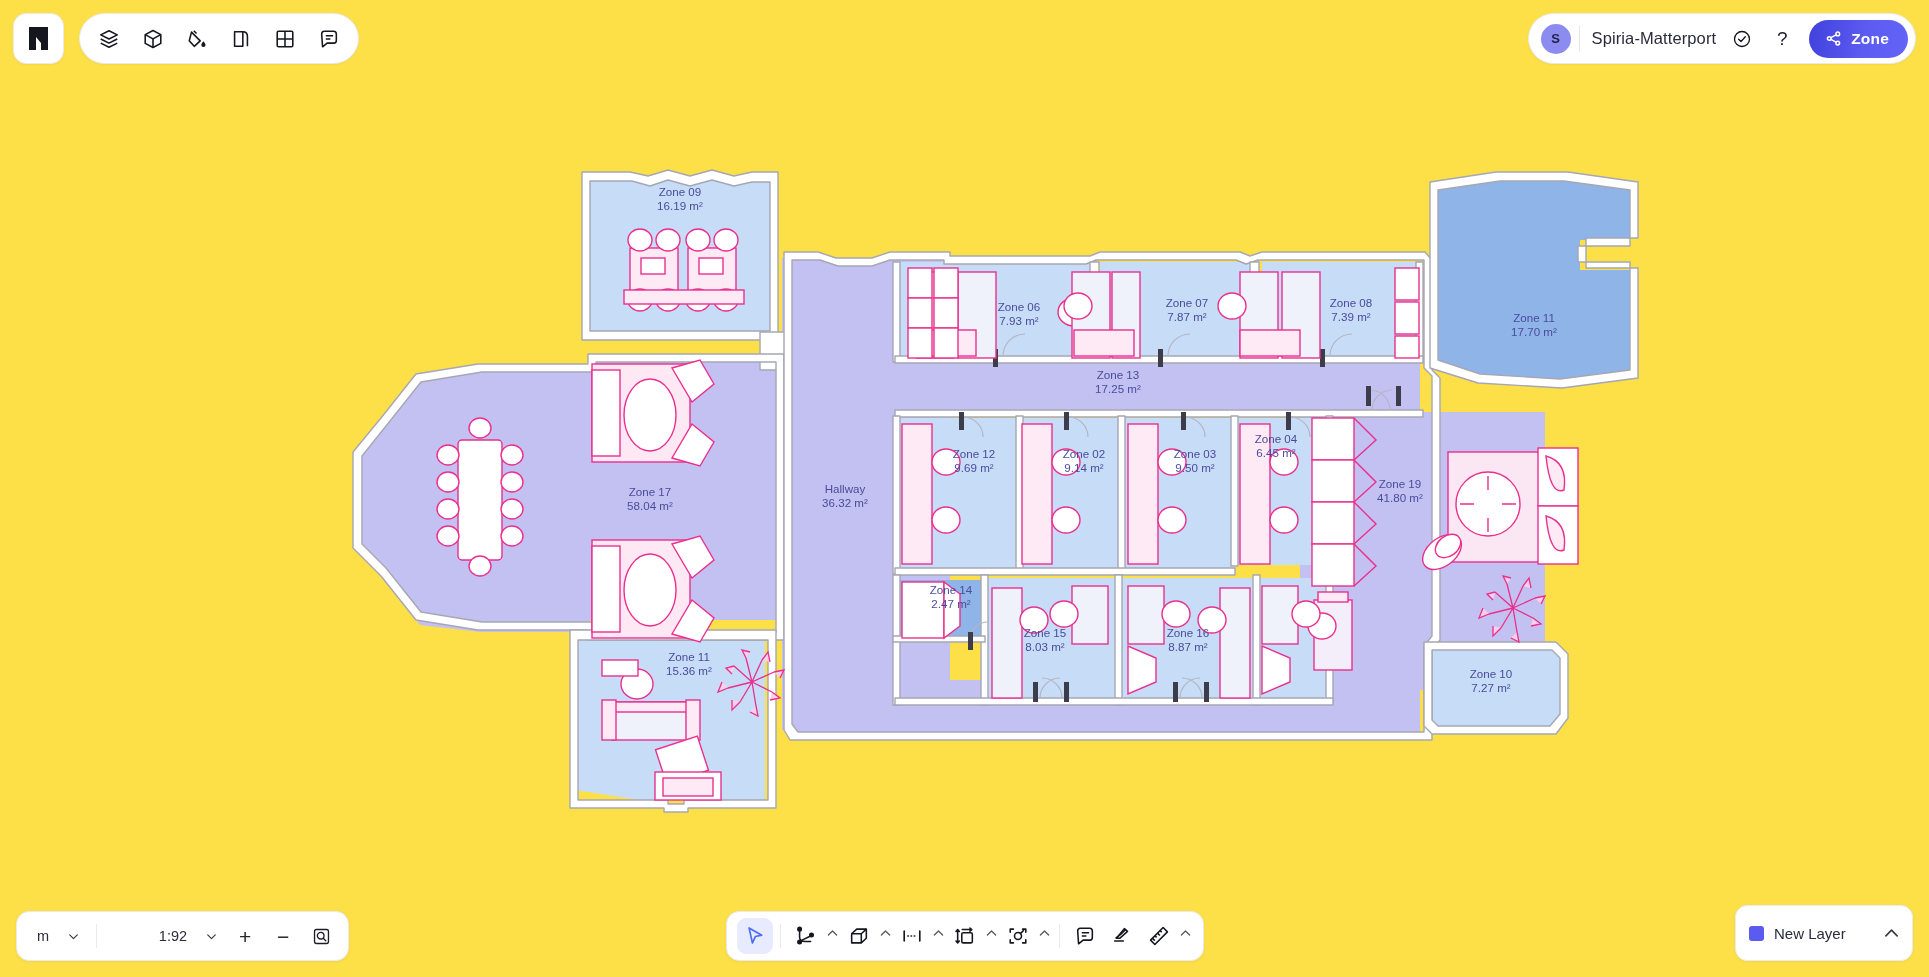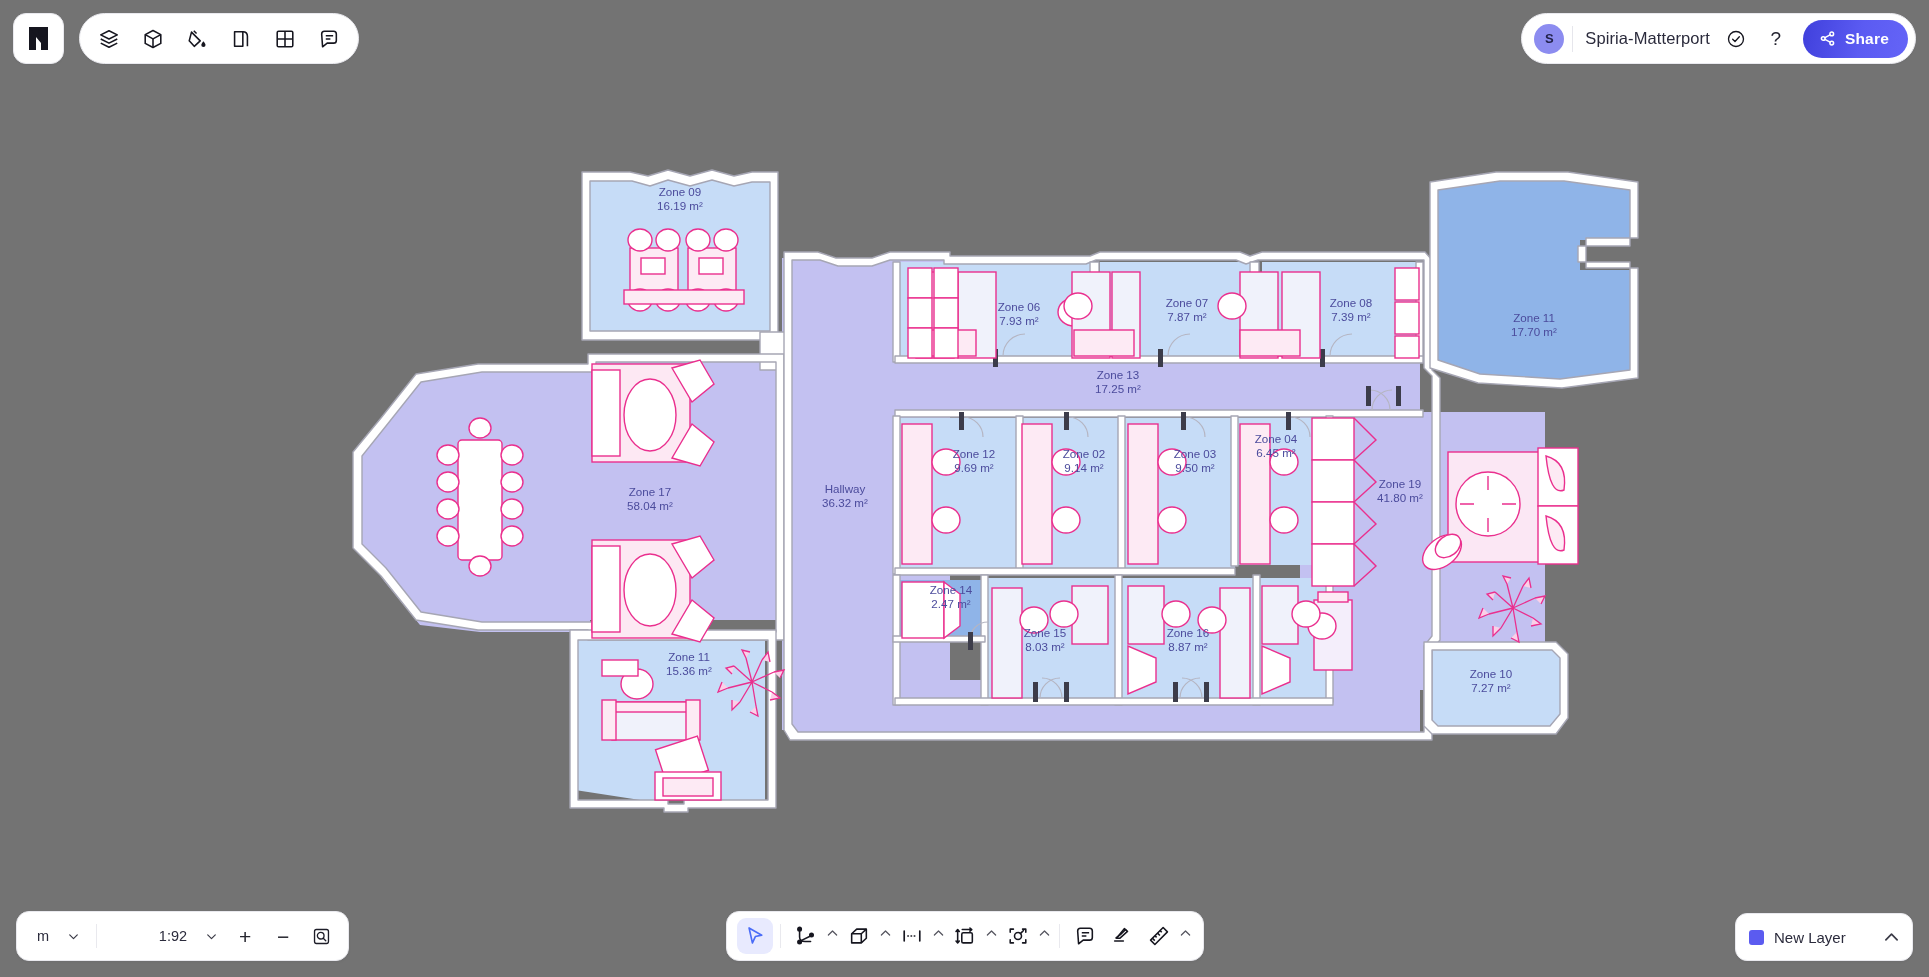--- a/index.html
+++ b/index.html
@@ -98,21 +98,21 @@
     display: flex; align-items: center; gap: 9px;
     padding: 0 19px 0 16px;
     font-size: 15.5px; font-weight: 700; letter-spacing: .2px;
     cursor: pointer; border: none;
     margin-left: 3px;
   }
 
   
   .canvas {
     position: absolute; inset: 0;
-    background: #737373;
+    background: #fde047;
   }
   .canvas svg { display: block; }
 
   
   .bottom-left {
     position: absolute; left: 16px; bottom: 16px;
     height: 50px;
     border: 1px solid #e9e9ee;
     border-radius: 13px;
     background: #fff;
@@ -156,21 +156,21 @@
   .tool.active { background: #e8eafe; }
   .caret {
     width: 15px; height: 36px;
     display: flex; align-items: flex-start; justify-content: center;
     padding-top: 11px;
     cursor: pointer;
   }
 
   .bottom-right {
     position: absolute; right: 16px; bottom: 16px;
-    height: 48px; min-width: 178px;
+    height: 56px; min-width: 178px;
     border: 1px solid #e9e9ee;
     border-radius: 12px;
     background: #fff;
     display: flex; align-items: center;
     padding: 0 13px;
     gap: 10px;
     z-index: 40;
     cursor: pointer;
     box-shadow: 0 1px 3px rgba(16,18,40,.05);
   }
@@ -628,21 +628,21 @@
       <button class="icon-btn">
         <span class="help-q">?</span>
       </button>
       <button class="share-btn">
         <svg width="17" height="17" viewBox="0 0 24 24" fill="none" stroke="#ffffff" stroke-width="2.1" stroke-linecap="round" stroke-linejoin="round">
           <circle cx="18" cy="5.5" r="2.6"></circle>
           <circle cx="6" cy="12" r="2.6"></circle>
           <circle cx="18" cy="18.5" r="2.6"></circle>
           <path d="M8.4 10.8 L15.6 6.8 M8.4 13.2 L15.6 17.2"></path>
         </svg>
-        <span>Share</span>
+        <span>Zone</span>
       </button>
     </div>
   </div>
 
   <div class="bottom-left">
     <div class="sel">
       <span class="sel-val">m</span>
       <svg width="13" height="13" viewBox="0 0 24 24" fill="none" stroke="#3a3a46" stroke-width="2.2" stroke-linecap="round" stroke-linejoin="round">
         <path d="M5 9 L12 16 L19 9"></path>
       </svg>

